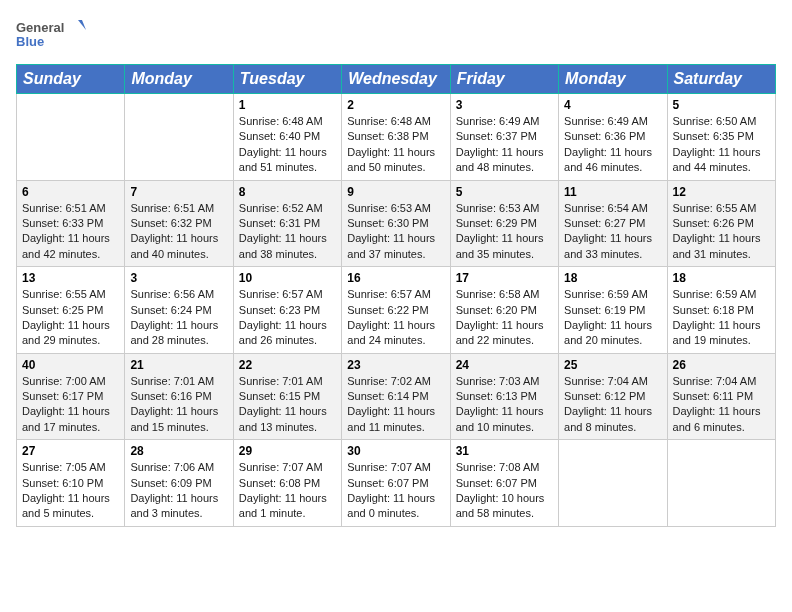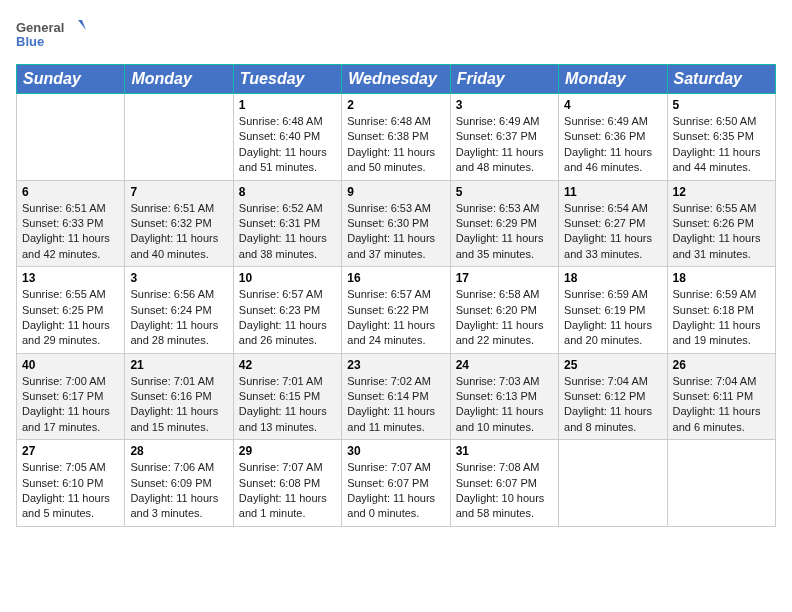--- a/index.html
+++ b/index.html
@@ -197,21 +197,21 @@
       <tr>
         <td>
           <span class="day-num">40</span>
           <div class="cell-content">Sunrise: 7:00 AM<br>Sunset: 6:17 PM<br>Daylight: 11 hours and 17 minutes.</div>
         </td>
         <td>
           <span class="day-num">21</span>
           <div class="cell-content">Sunrise: 7:01 AM<br>Sunset: 6:16 PM<br>Daylight: 11 hours and 15 minutes.</div>
         </td>
         <td>
-          <span class="day-num">42</span>
+          <span class="day-num">22</span>
           <div class="cell-content">Sunrise: 7:01 AM<br>Sunset: 6:15 PM<br>Daylight: 11 hours and 13 minutes.</div>
         </td>
         <td>
           <span class="day-num">23</span>
           <div class="cell-content">Sunrise: 7:02 AM<br>Sunset: 6:14 PM<br>Daylight: 11 hours and 11 minutes.</div>
         </td>
         <td>
           <span class="day-num">24</span>
           <div class="cell-content">Sunrise: 7:03 AM<br>Sunset: 6:13 PM<br>Daylight: 11 hours and 10 minutes.</div>
         </td>

